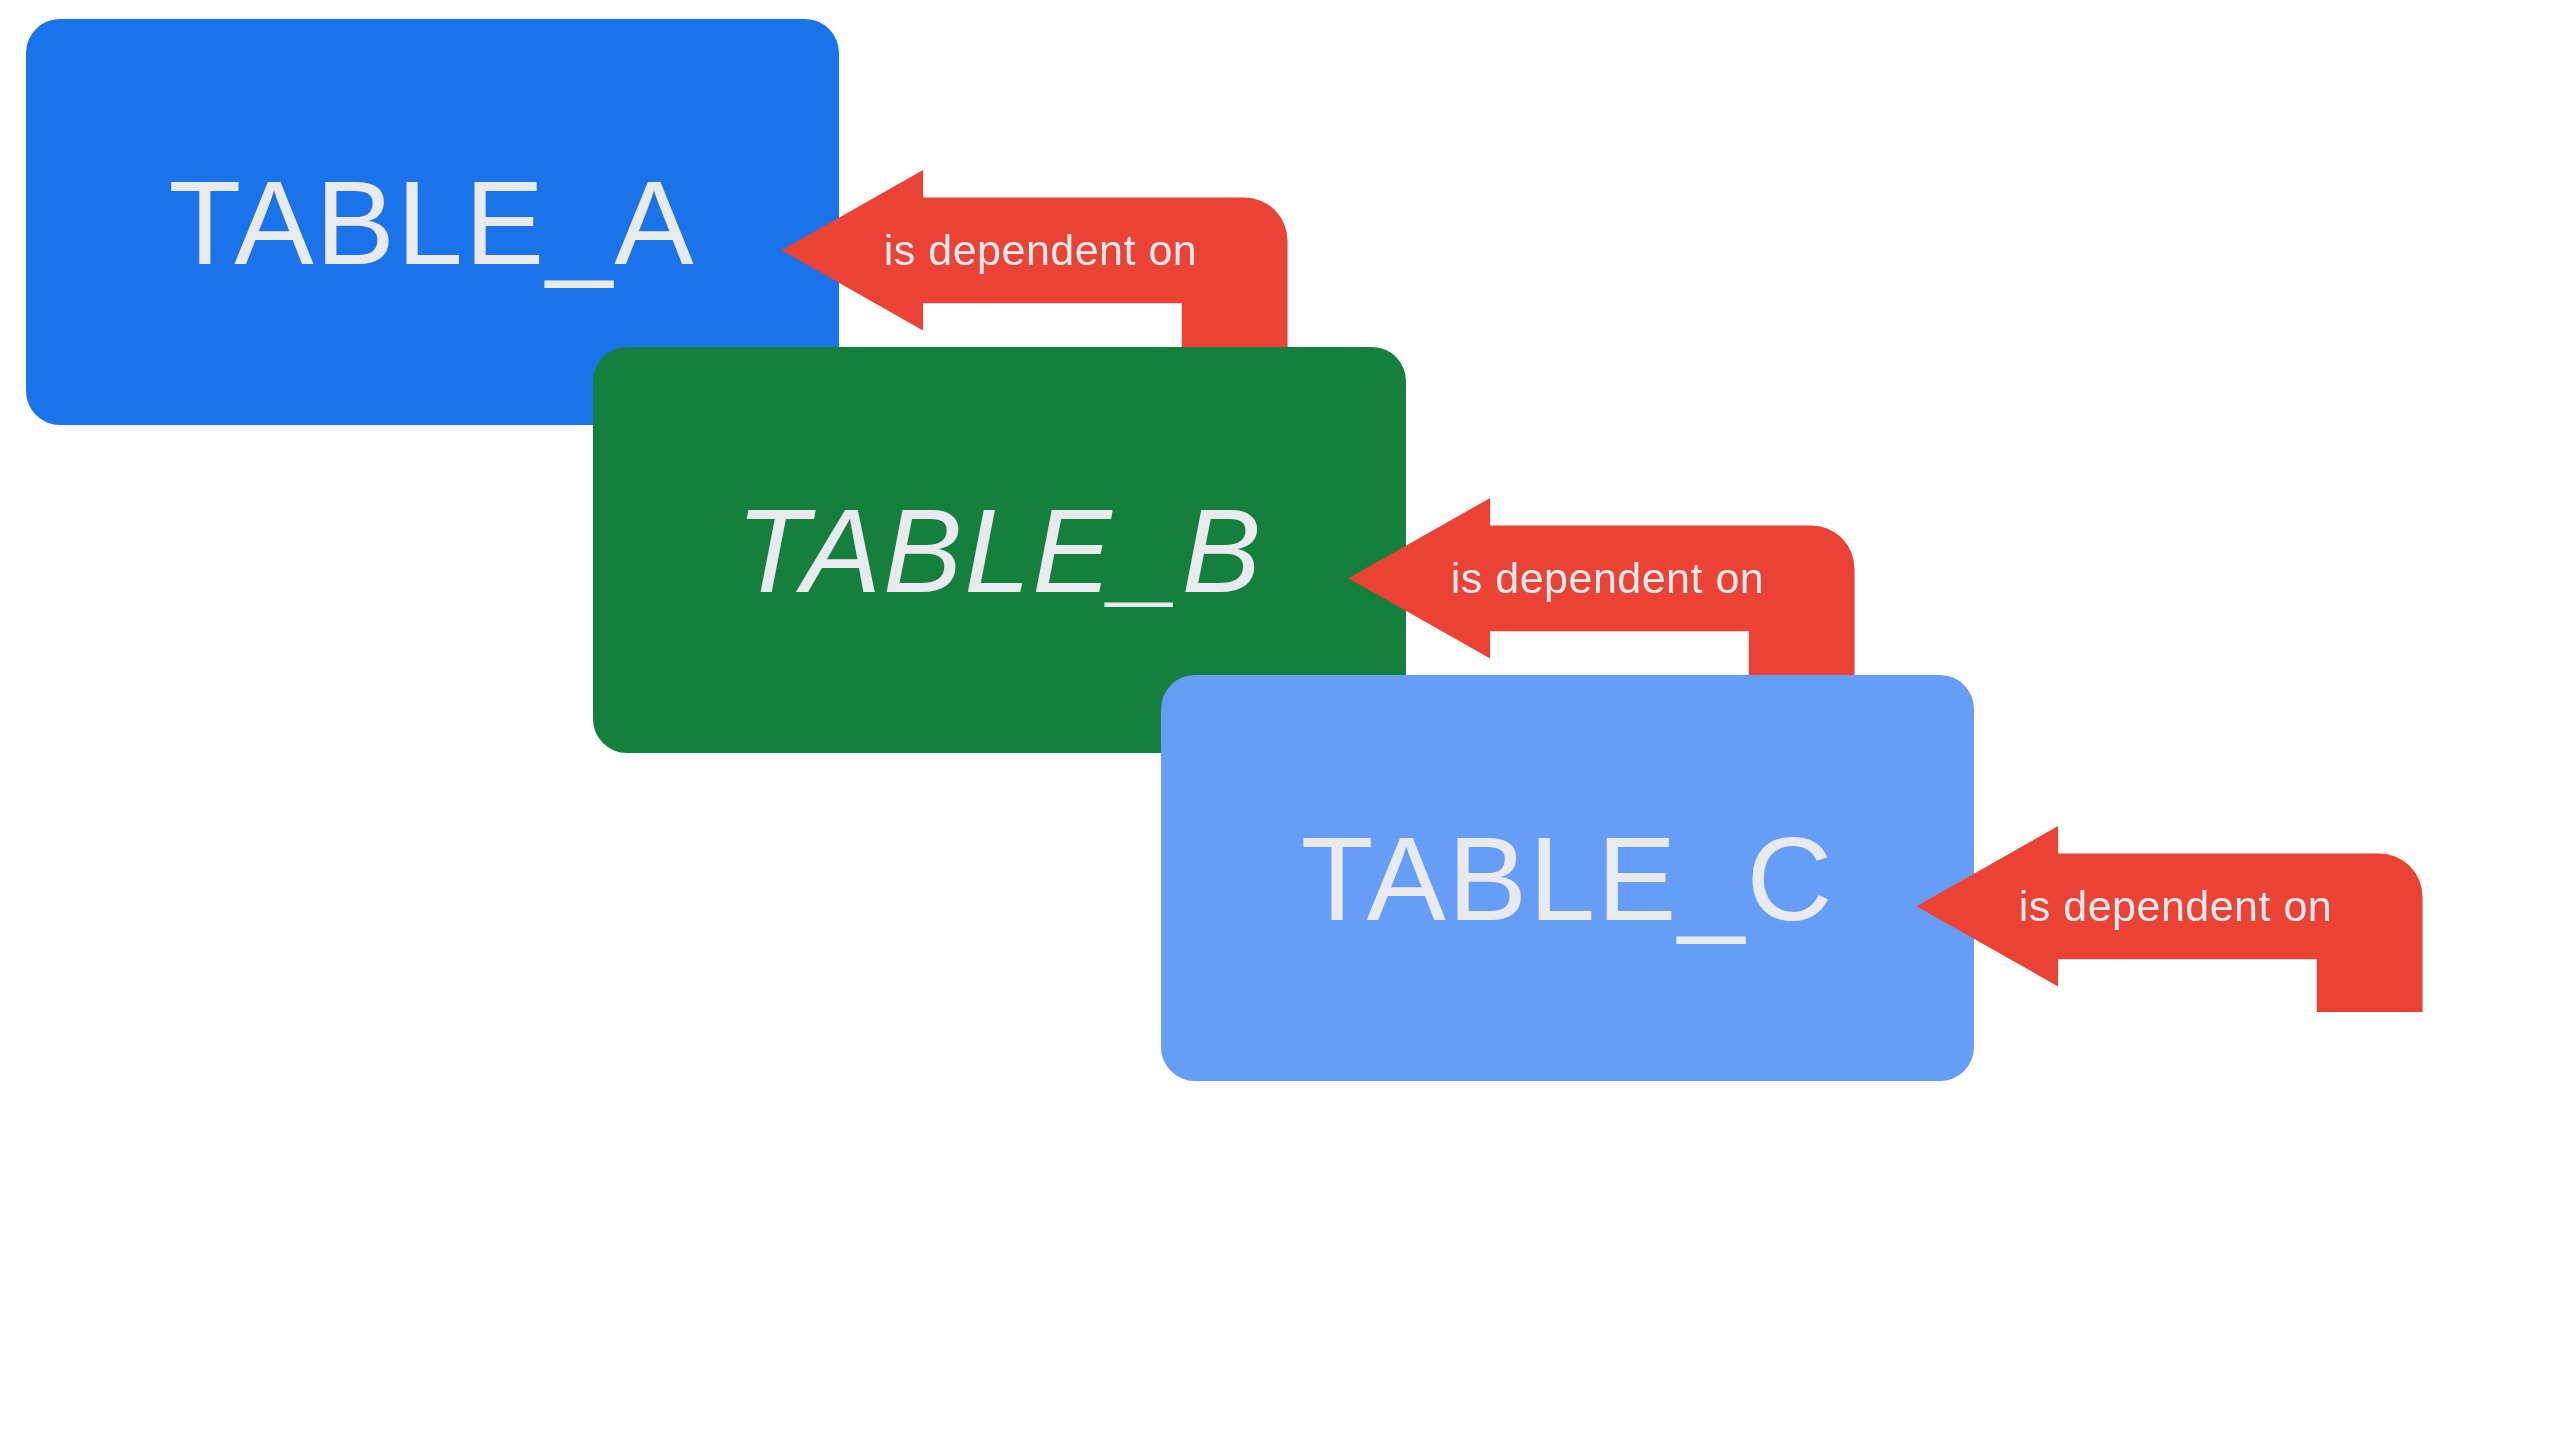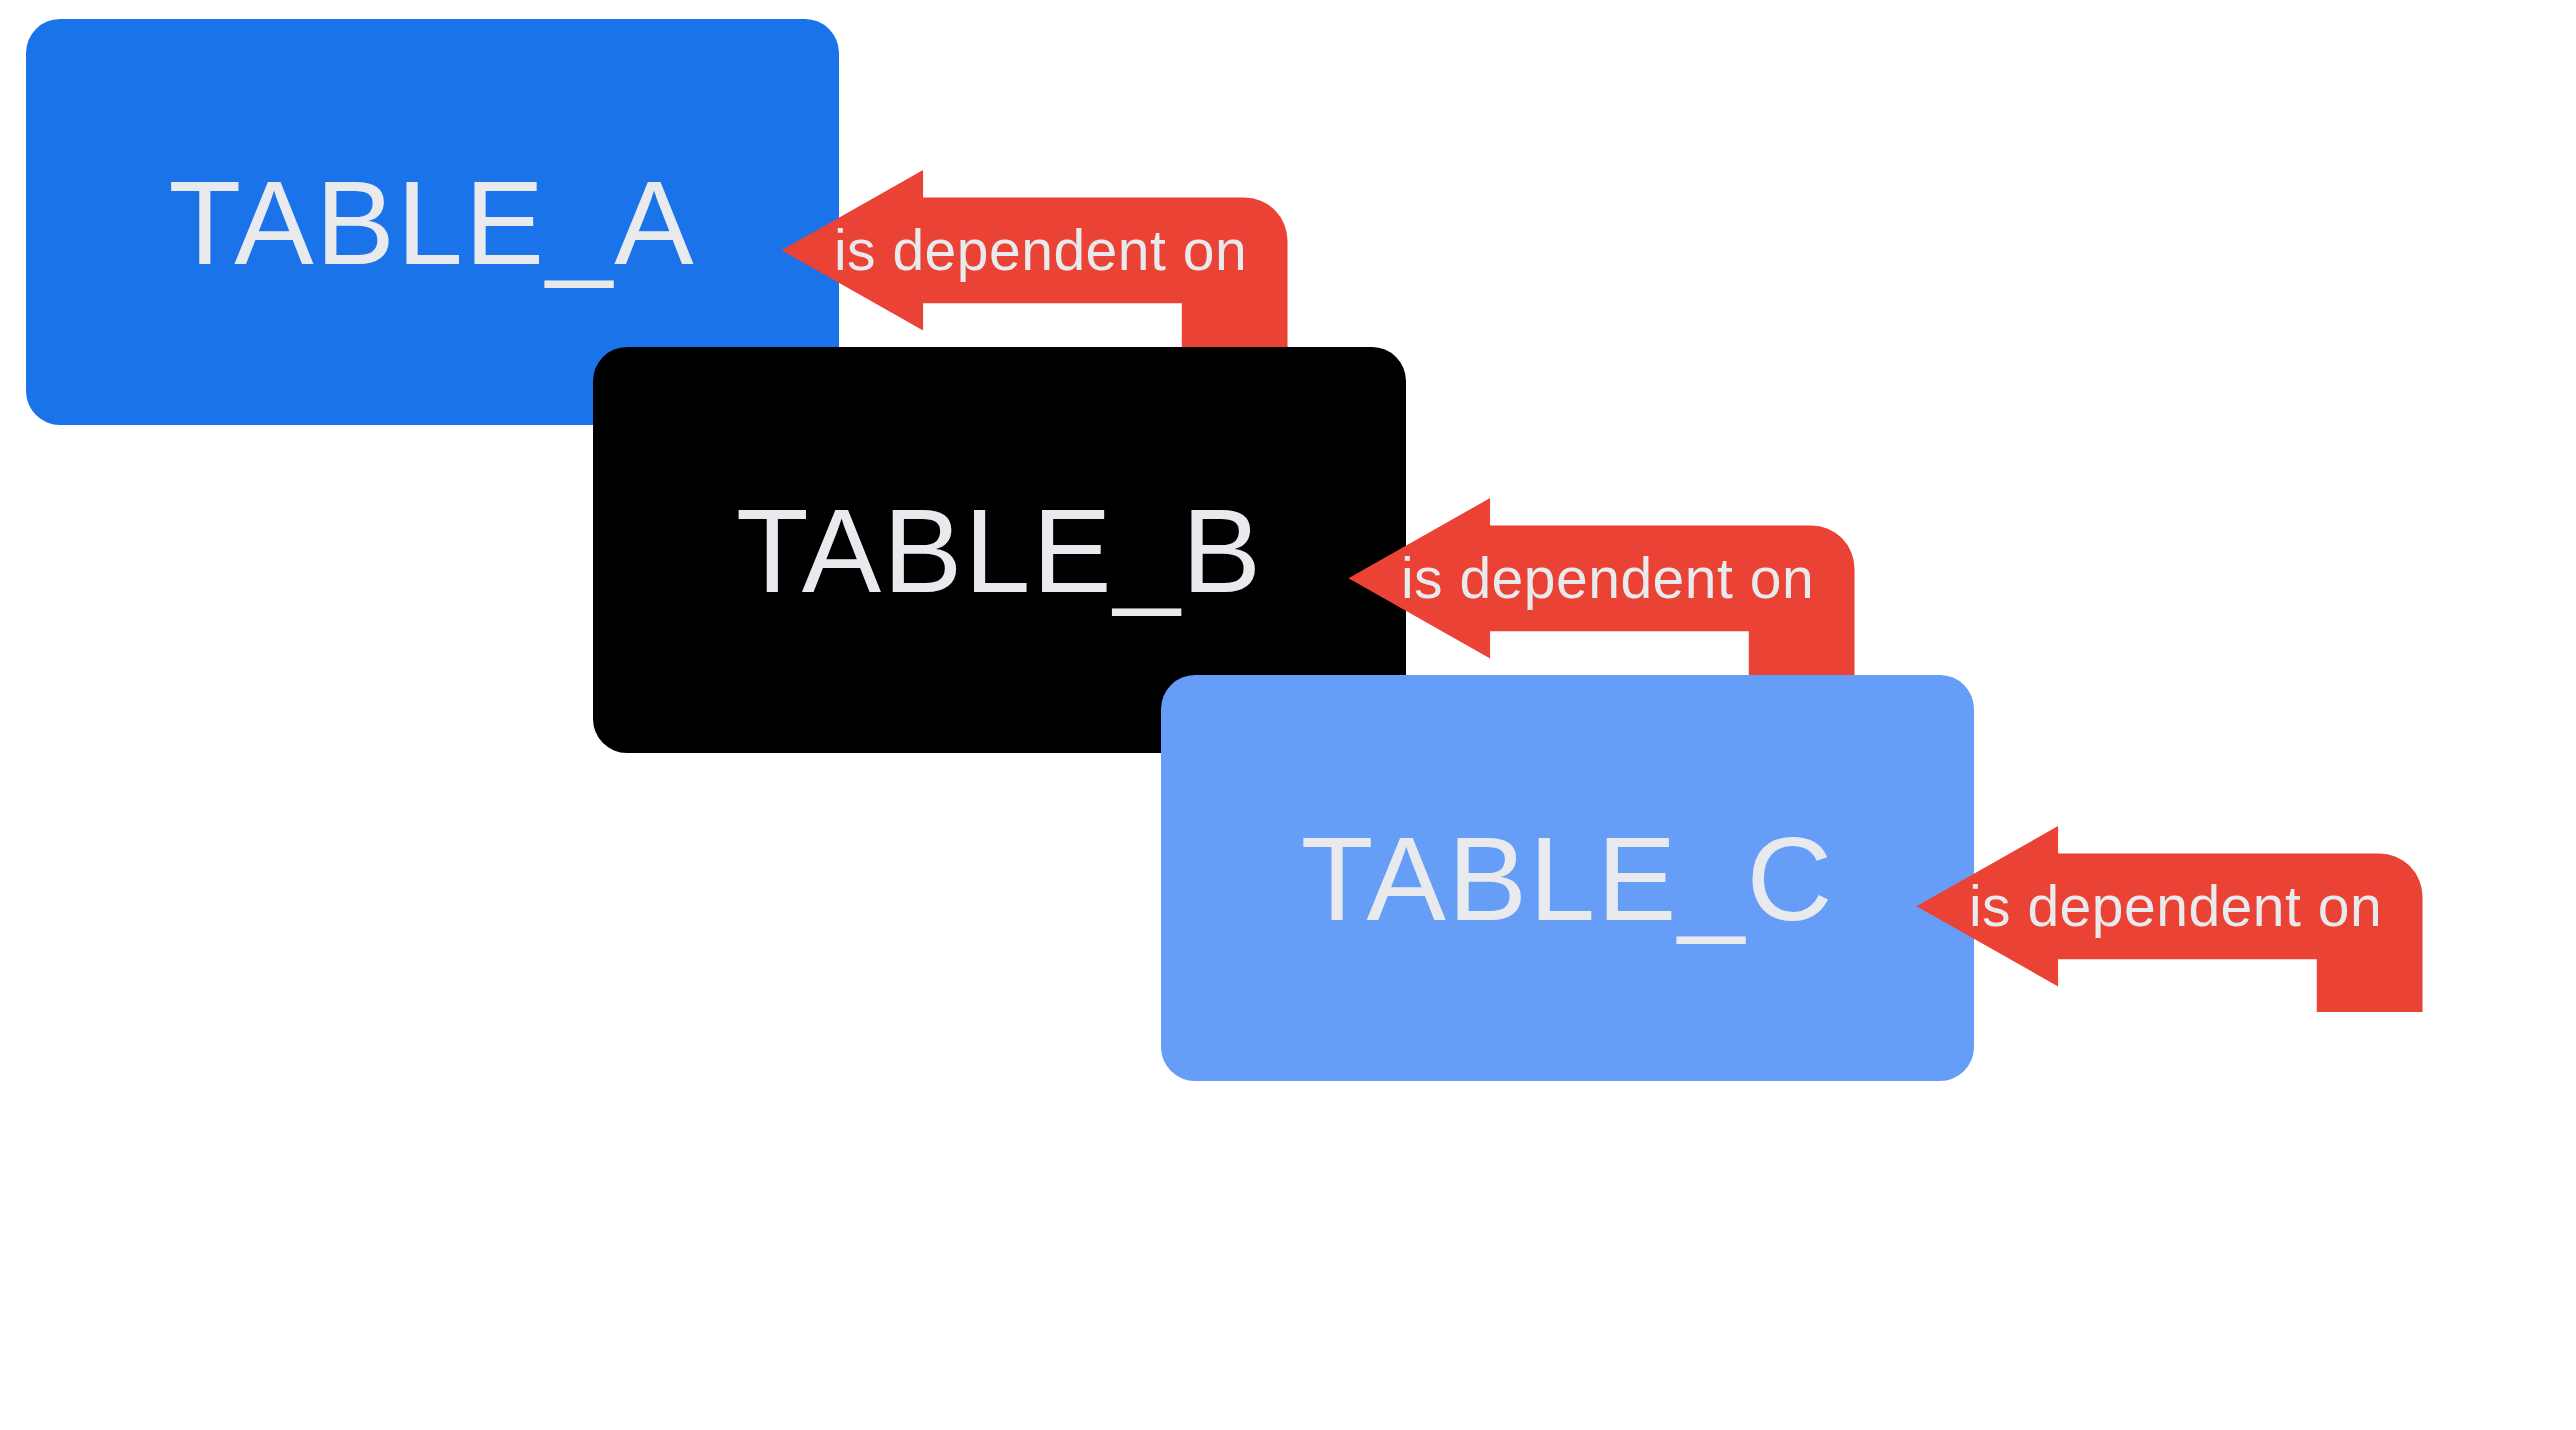--- a/index.html
+++ b/index.html
@@ -22,21 +22,21 @@
   }
   .tbox .tlabel{
     font-size:119px;
     font-weight:300;
     letter-spacing:1.9px;
     color:#E8EAED;
     white-space:nowrap;
     user-select:none;
   }
   #box-a{left:25.5px;top:19px;background:#1A73E8;}
-  #box-b{left:593px;top:347px;background:#000000;}
+  #box-b{left:593px;top:347px;background:#15803d;font-style:italic;}
   #box-c{left:1161px;top:675px;background:#669DF6;text-align:center;}
   #box-d{left:1728px;top:1003px;background:#8AB4F8;}
 
   .arrow{
     position:absolute;
     width:507px;
     height:186px;
   }
   .arrow svg{
     position:absolute;
@@ -45,21 +45,21 @@
   }
   .alabel{
     position:absolute;
     left:47px;
     top:27.4px;
     width:425px;
     height:106px;
     display:flex;
     align-items:center;
     justify-content:center;
-    font-size:57px;
+    font-size:43px;
     font-weight:400;
     letter-spacing:0.5px;
     color:#E8EAED;
     white-space:nowrap;
     user-select:none;
   }
   
   #arrow-1{left:781px;top:170px;}
   #arrow-2{left:1348px;top:498px;}
   #arrow-3{left:1916px;top:826px;}

